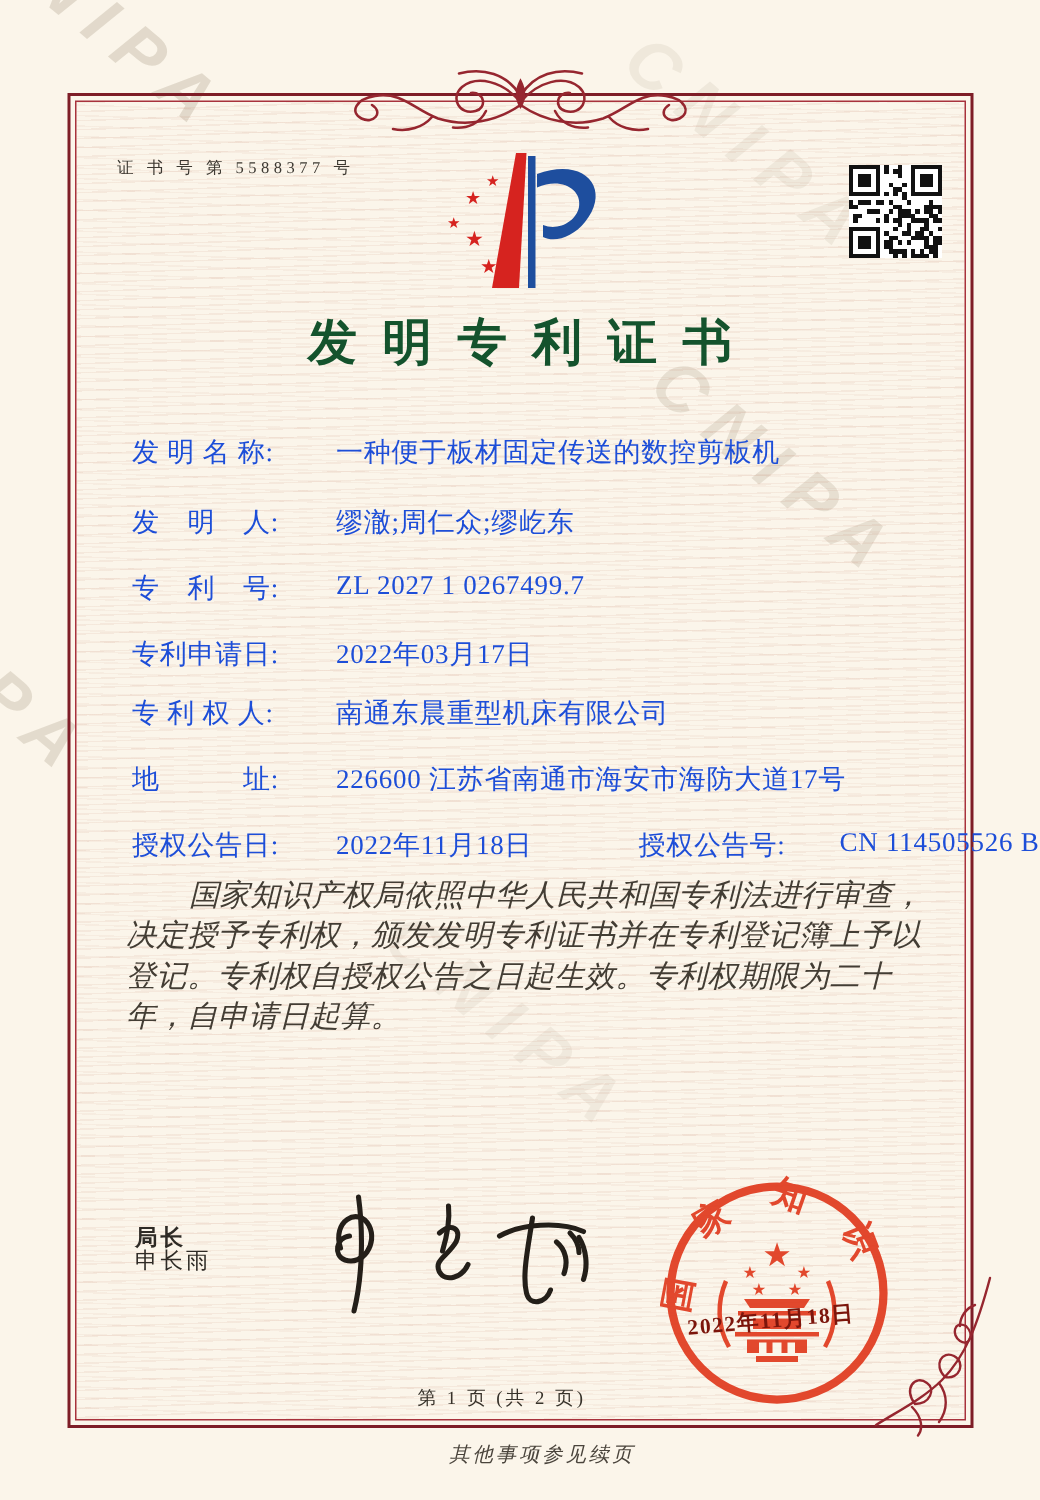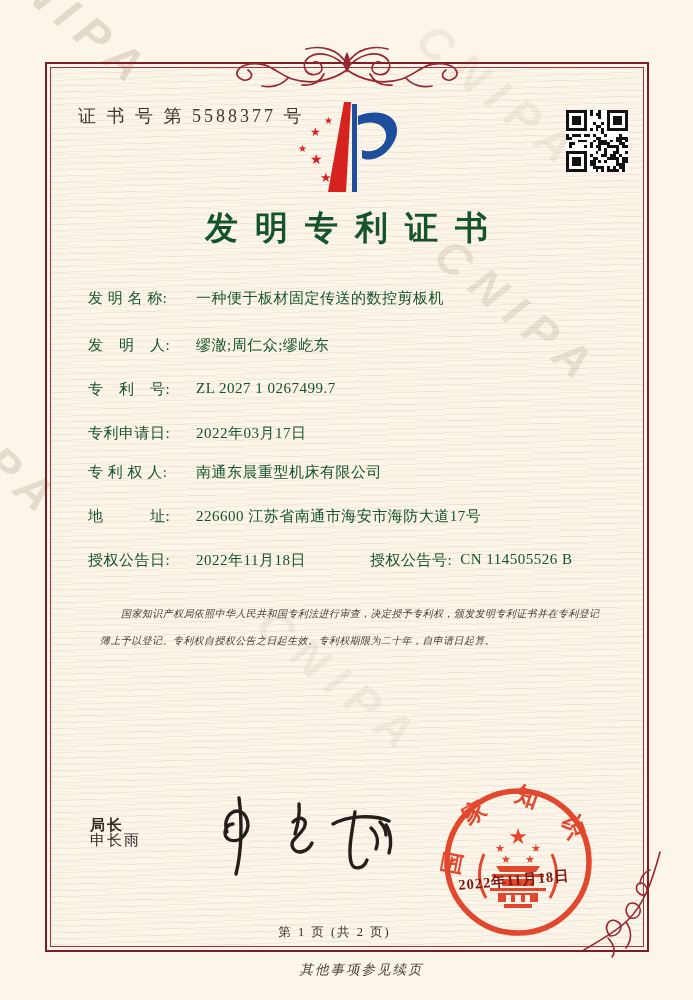--- a/index.html
+++ b/index.html
@@ -24,39 +24,39 @@
   }
   .frame-inner{
     position:absolute;left:3px;top:3px;right:3px;bottom:3px;
     border:1px solid #a8323c;
     background:
       repeating-linear-gradient(178deg, rgba(190,120,95,0.10) 0 1px, rgba(0,0,0,0) 1px 6px),
       repeating-linear-gradient(2deg, rgba(190,120,95,0.07) 0 1px, rgba(0,0,0,0) 1px 7px);
   }
   
   .cert-no{
-    left:78px;top:104px;font-size:18px;letter-spacing:3px;color:#3c3831;z-index:3;
+    left:78px;top:104px;font-size:11px;letter-spacing:3px;color:#3c3831;z-index:3;
   }
   .logo{left:286px;top:98px;z-index:3;}
   .qr{left:566px;top:110px;z-index:3;}
   .title{
     left:0;right:0;top:206px;text-align:center;z-index:3;
     font-size:33px;font-weight:700;letter-spacing:17px;text-indent:17px;color:#14532d;
   }
   
-  .row{position:absolute;left:88px;display:flex;font-size:15px;color:#14532d;z-index:3;letter-spacing:0.5px;}
+  .row{position:absolute;left:88px;display:flex;font-size:18px;color:#1d4ed8;z-index:3;letter-spacing:0.5px;gap:28px;}
   .row .lbl{flex:none;width:100px;}
   .row .val{margin-left:8px;white-space:nowrap;}
   .row .val-fixed{margin-left:8px;width:170px;white-space:nowrap;}
   .row .lbl2{flex:none;margin-left:4px;}
   
   .paras{position:absolute;left:84px;top:584px;width:534px;z-index:3;}
   .paras p{
-    margin:16px;text-indent:2.1em;font-style:italic;
-    font-size:10px;line-height:27px;letter-spacing:0.4px;color:#433d34;
+    margin:0;text-indent:2.1em;font-style:italic;
+    font-size:20px;line-height:27px;letter-spacing:0.4px;color:#433d34;
   }
   
   .director-label{left:90px;top:816px;font-size:15px;letter-spacing:2px;z-index:3;font-weight:bold;}
   .director-name{left:90px;top:831px;font-size:15px;letter-spacing:2px;z-index:3;}
   .signature{left:195px;top:792px;z-index:3;}
   
   .seal{left:440px;top:782px;z-index:4;}
   .seal-date{
     left:436px;top:871px;width:156px;z-index:5;text-align:center;
     font-size:14.5px;font-weight:700;letter-spacing:1px;color:#7c150b;

